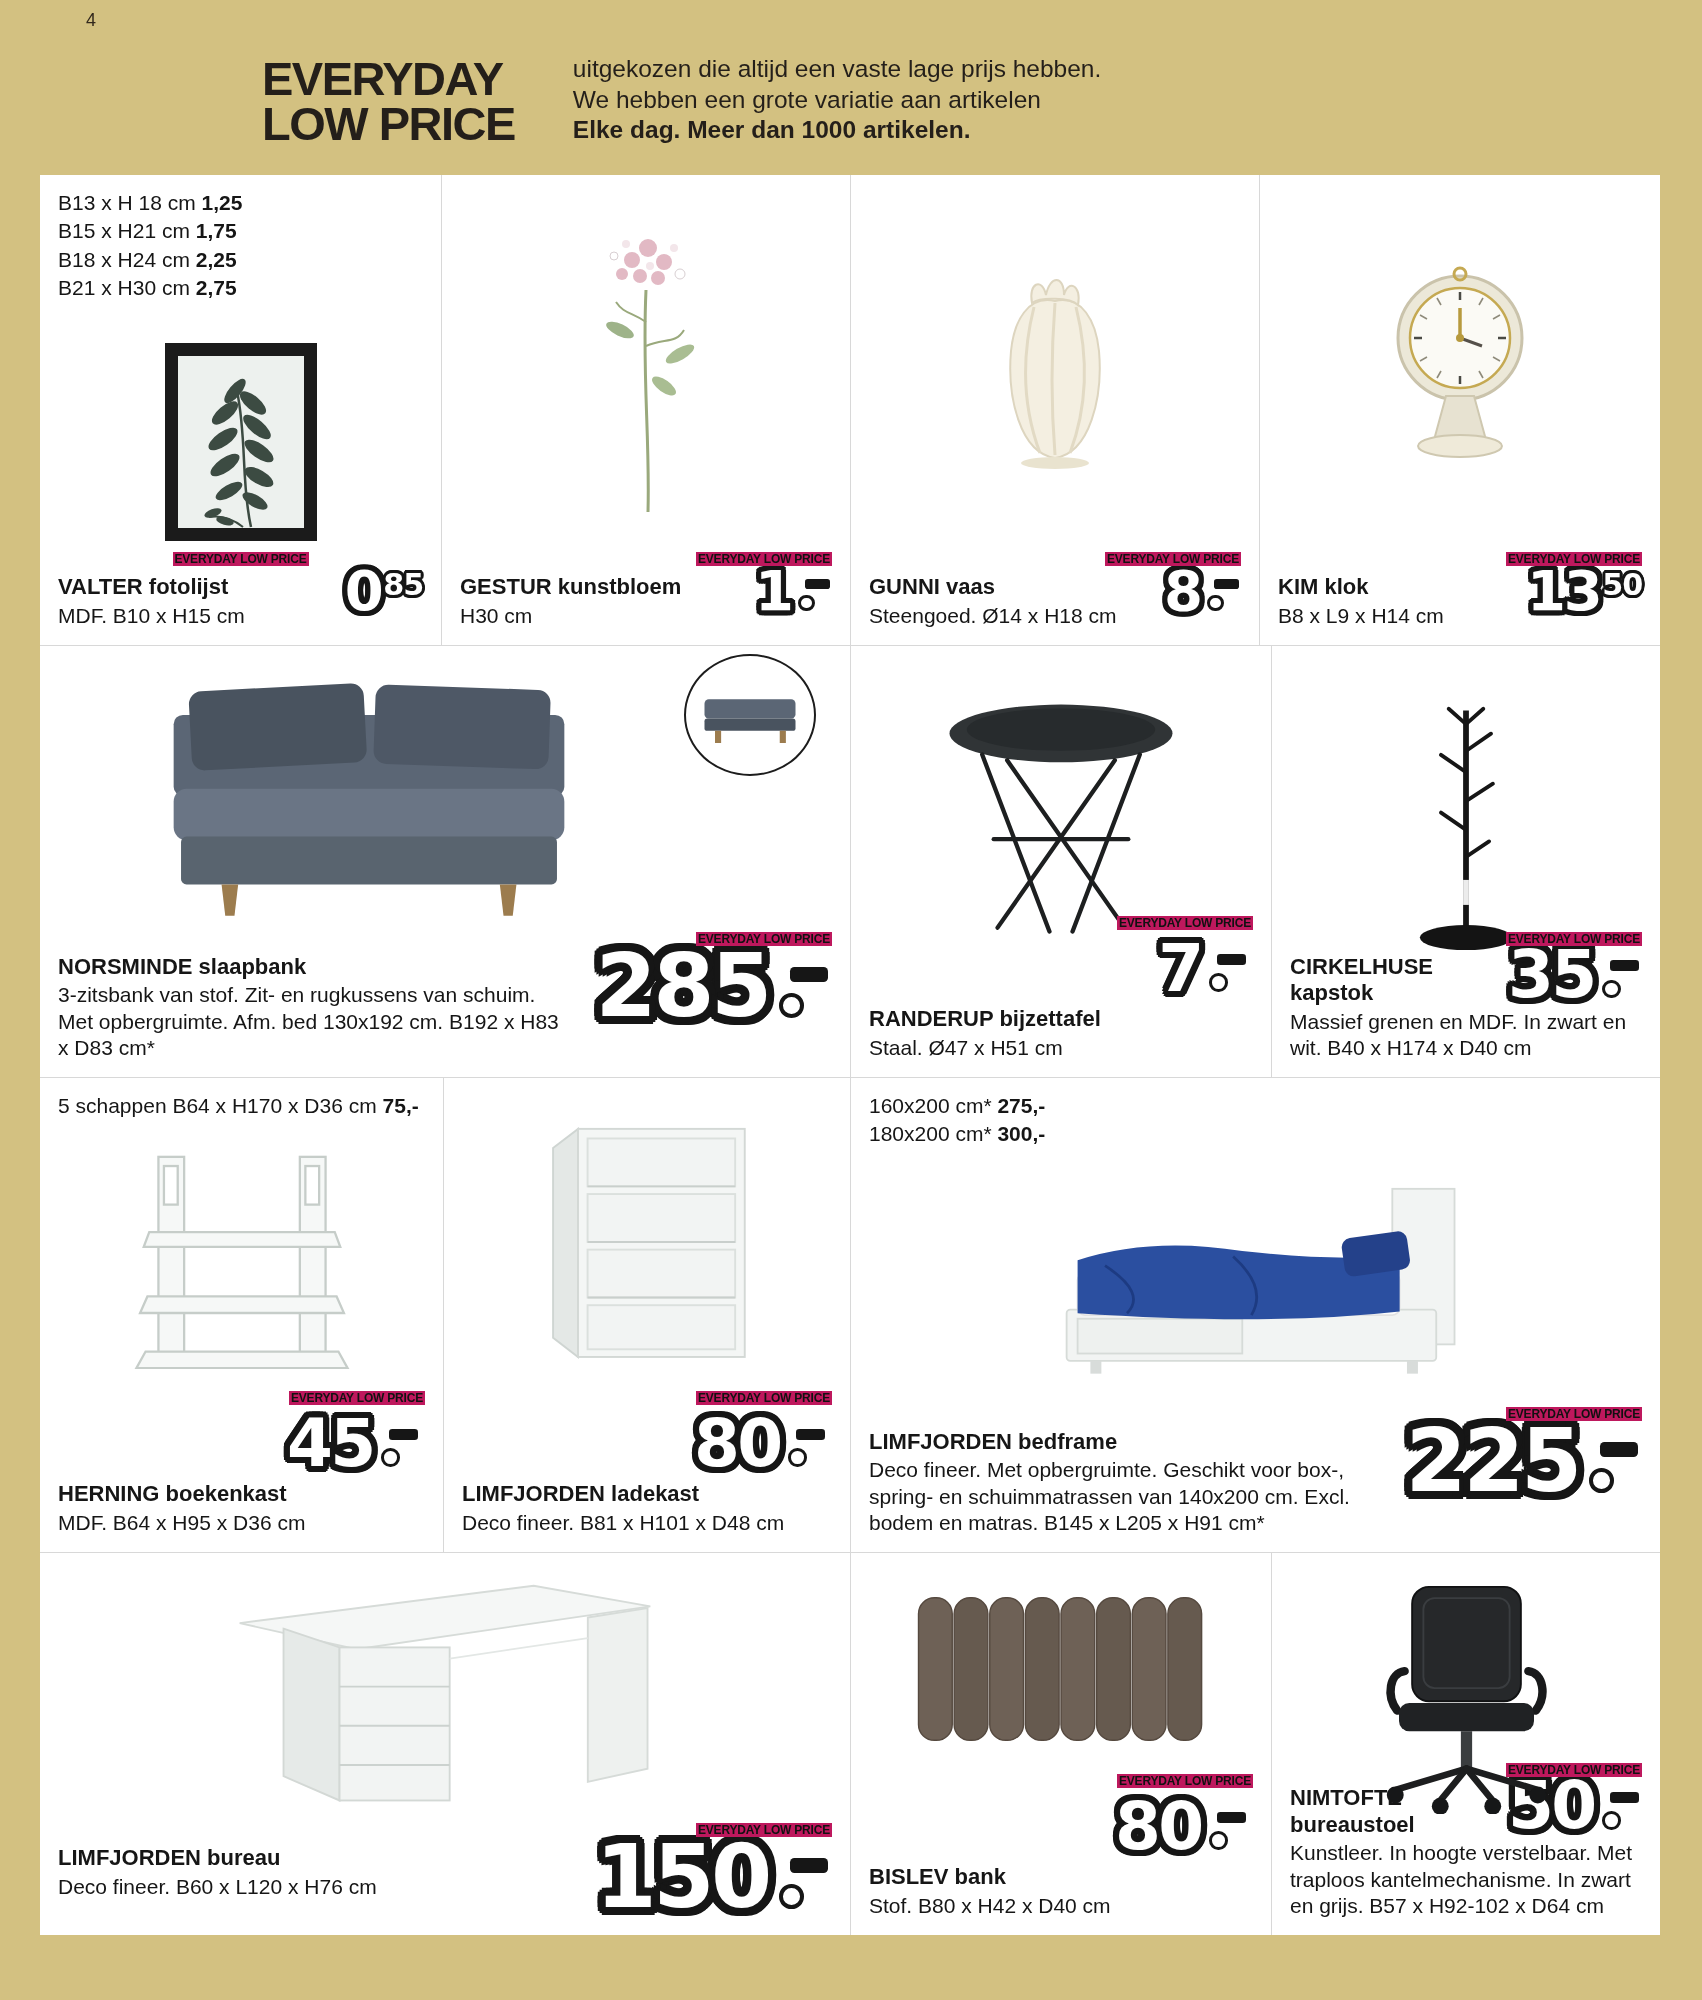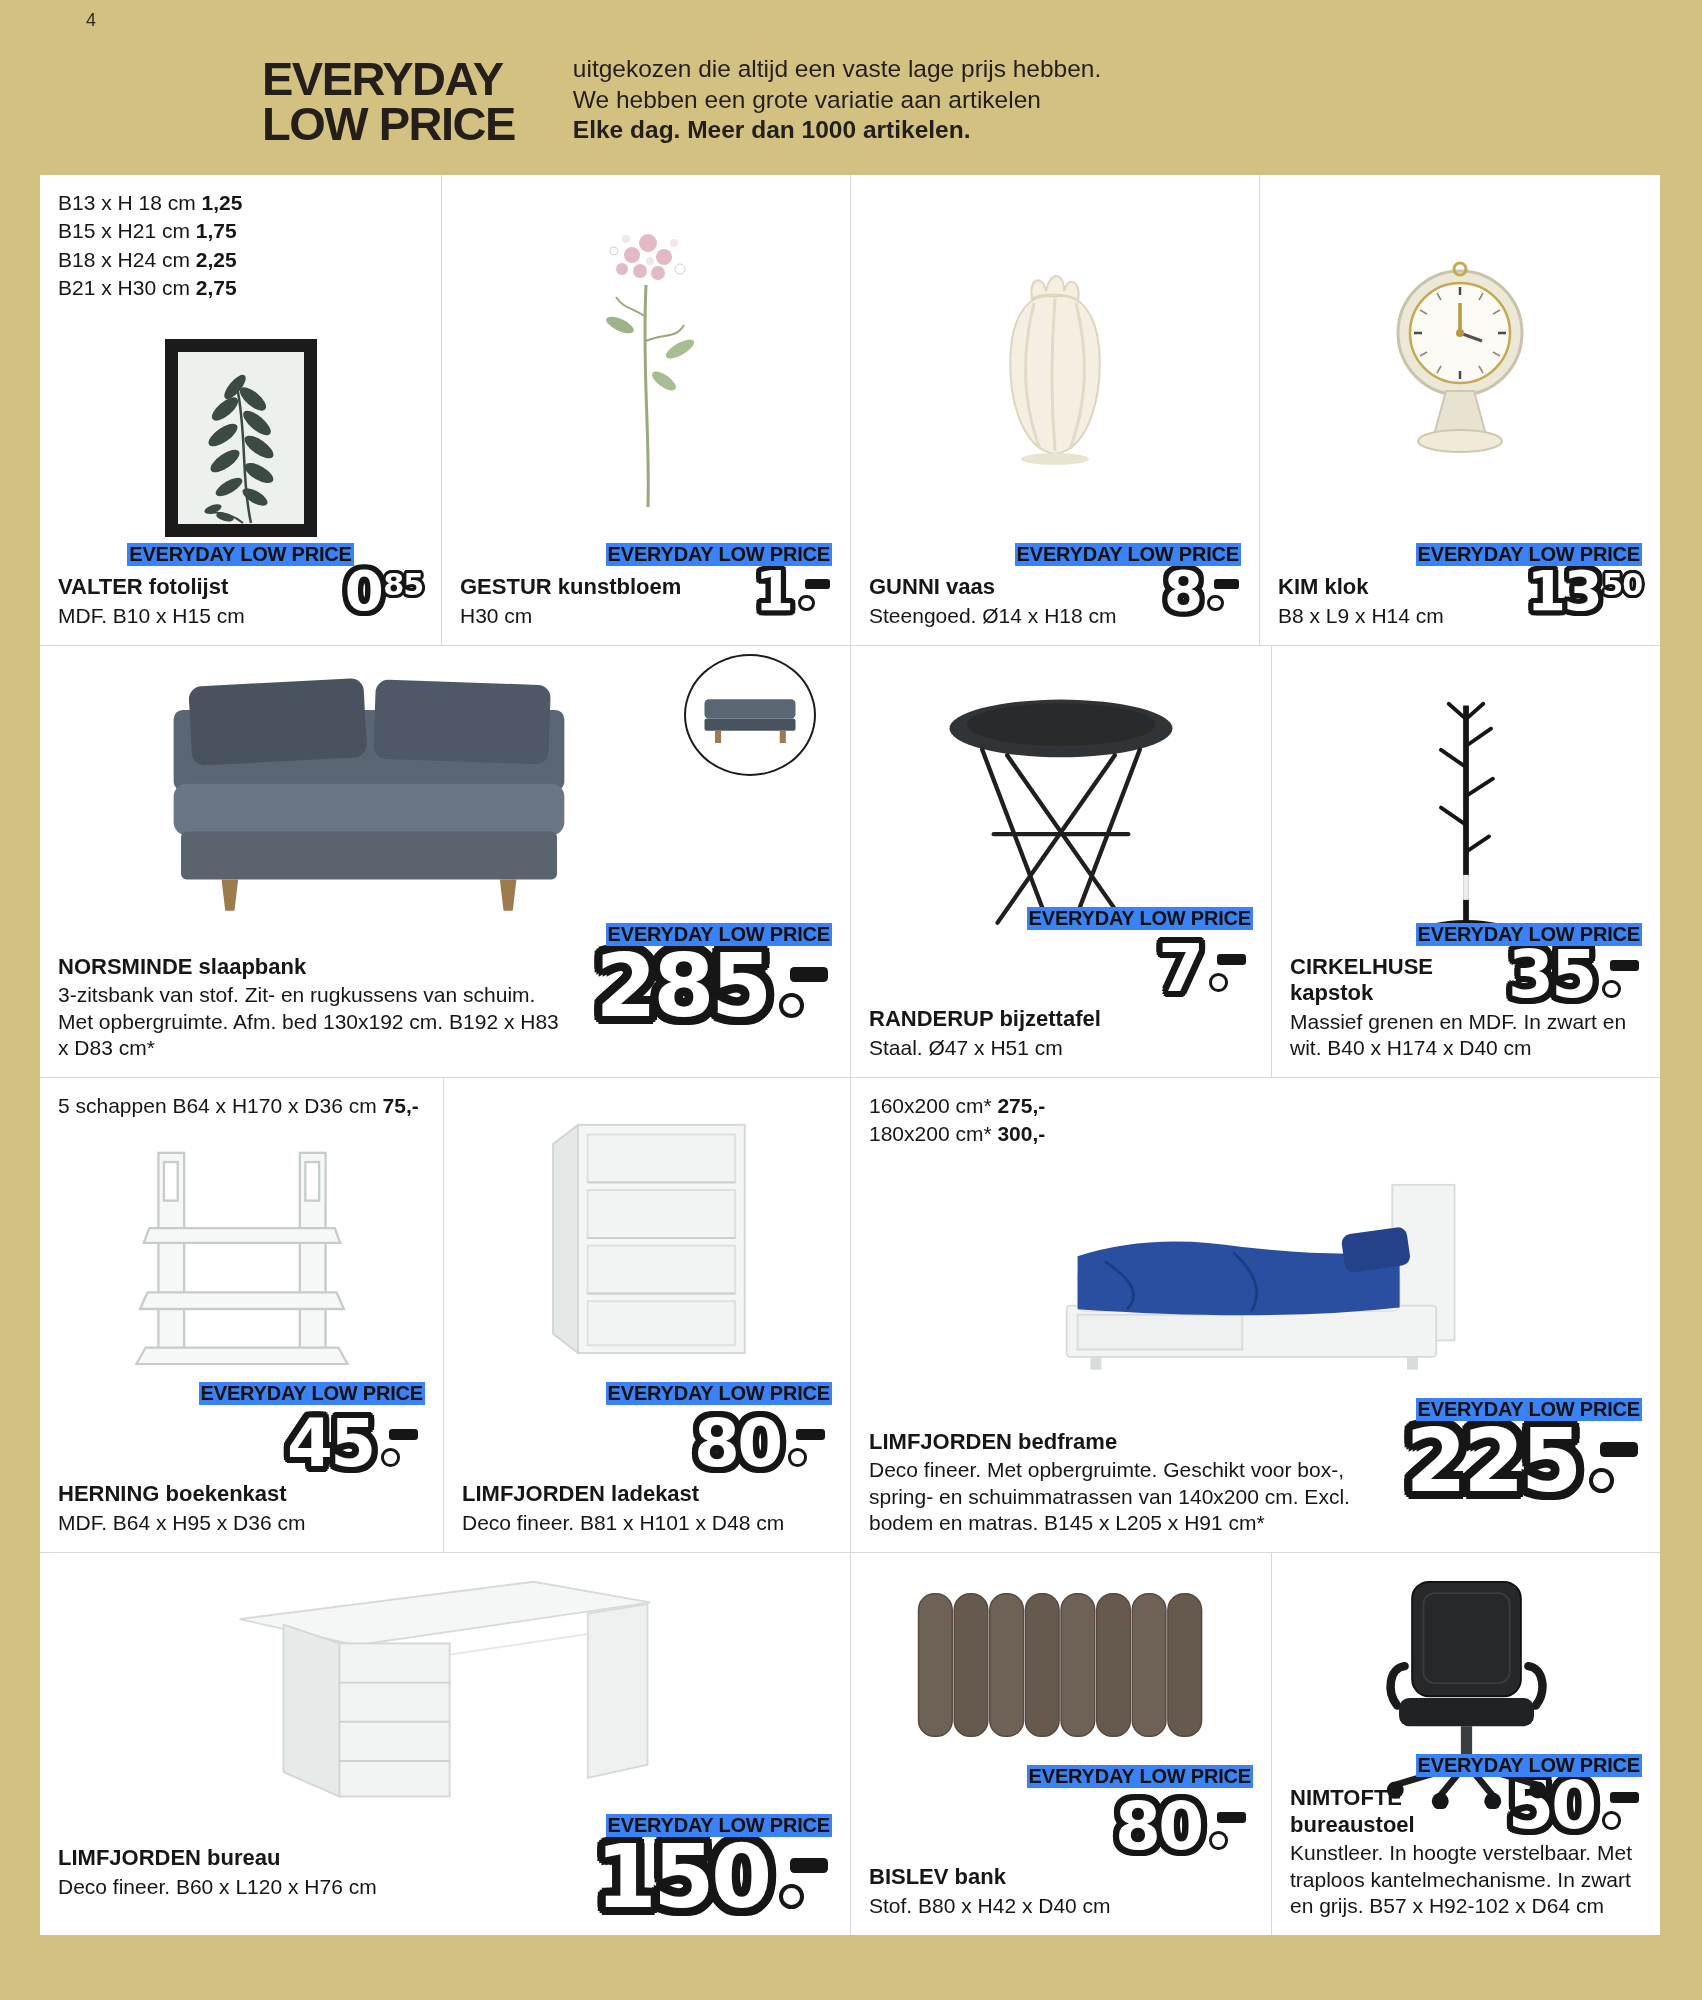--- a/index.html
+++ b/index.html
@@ -32,22 +32,22 @@
   .cell:last-child { border-right:none; }
   .row4 .cell { border-bottom:none; }
 
   .pretext { font-size:21px; line-height:1.35; margin-bottom:2px; }
   .pretext b { font-weight:700; }
 
   .imgwrap { flex:1 1 auto; min-height:0; display:flex; align-items:center; justify-content:center; position:relative; }
   .imgwrap.left { justify-content:flex-start; padding-left:96px; }
 
   .badge {
-    align-self:flex-end; background:#3b82f6; padding:0 2px; z-index:3; position:relative;
-    font-weight:700; font-size:20px; letter-spacing:-0.2px; white-space:nowrap; color:#111;
+    align-self:flex-end; background:#be185d; padding:0 2px; z-index:3; position:relative;
+    font-weight:700; font-size:12px; letter-spacing:-0.2px; white-space:nowrap; color:#111;
     margin-bottom:6px;
   }
   .badge-center { align-self:center; }
   .overlap-sm { margin-top:-28px; }
   .overlap-lg { margin-top:-62px; }
 
   .foot { margin-top:2px; }
   .foot::after { content:""; display:block; clear:both; }
   .foot .price { float:right; margin-left:28px; margin-top:-10px; }
   .foot.stacked .price { float:none; display:block; text-align:right; margin:0 4px 6px 0; }

